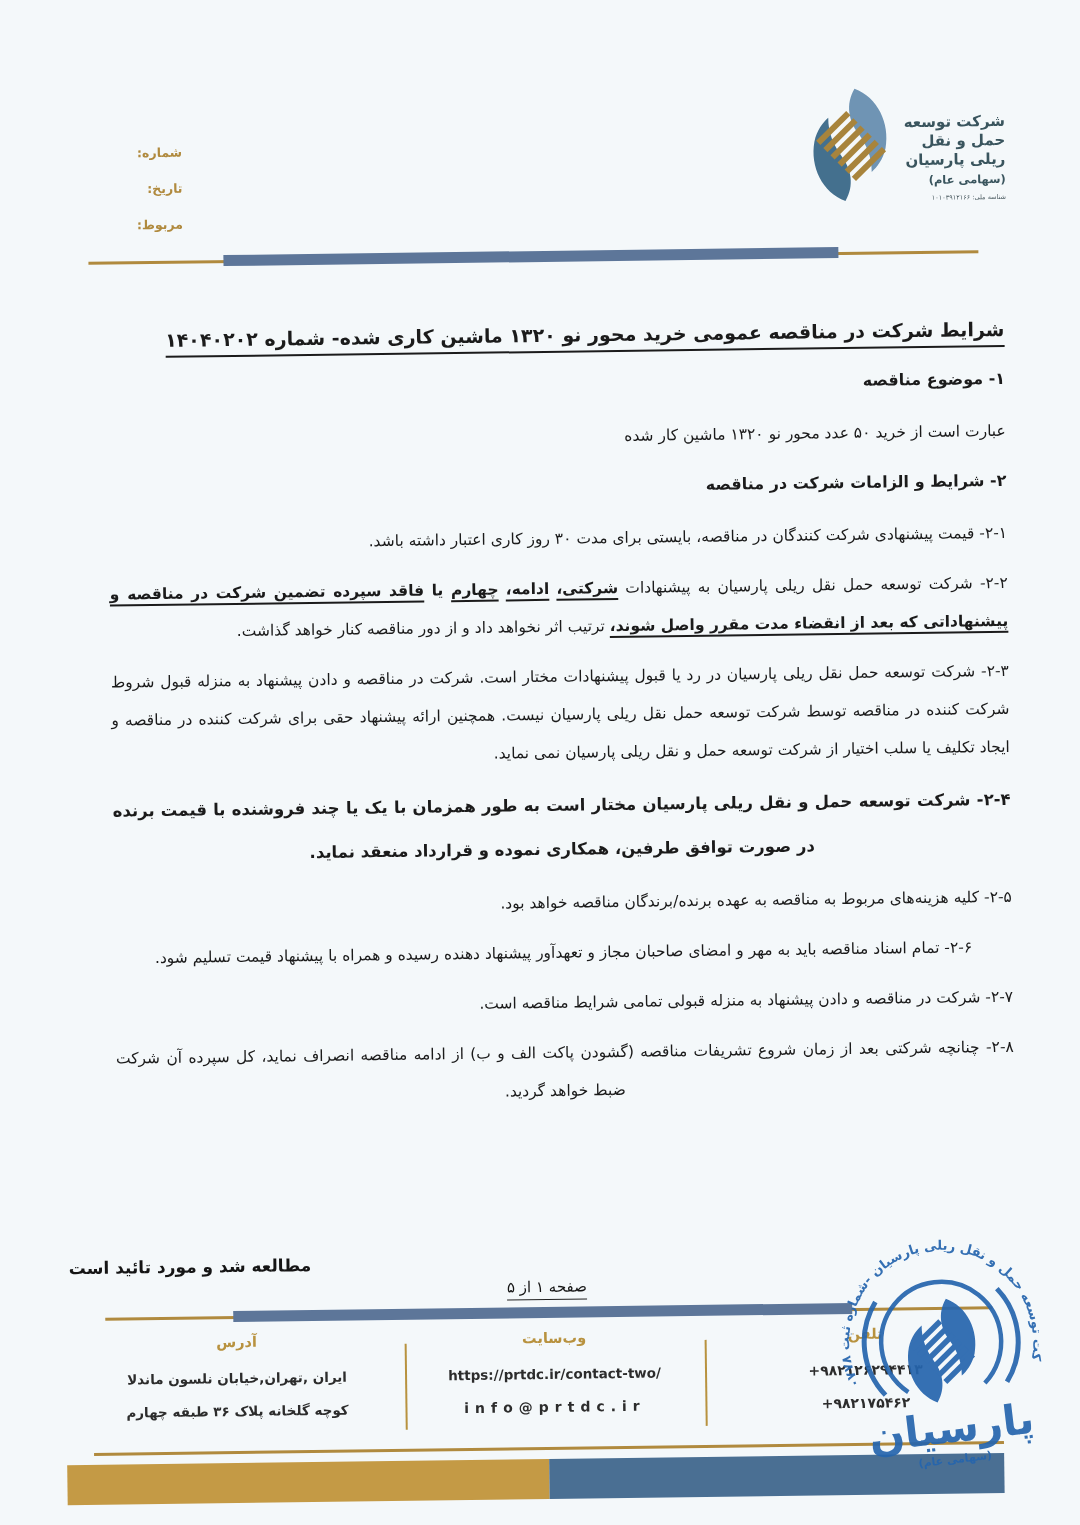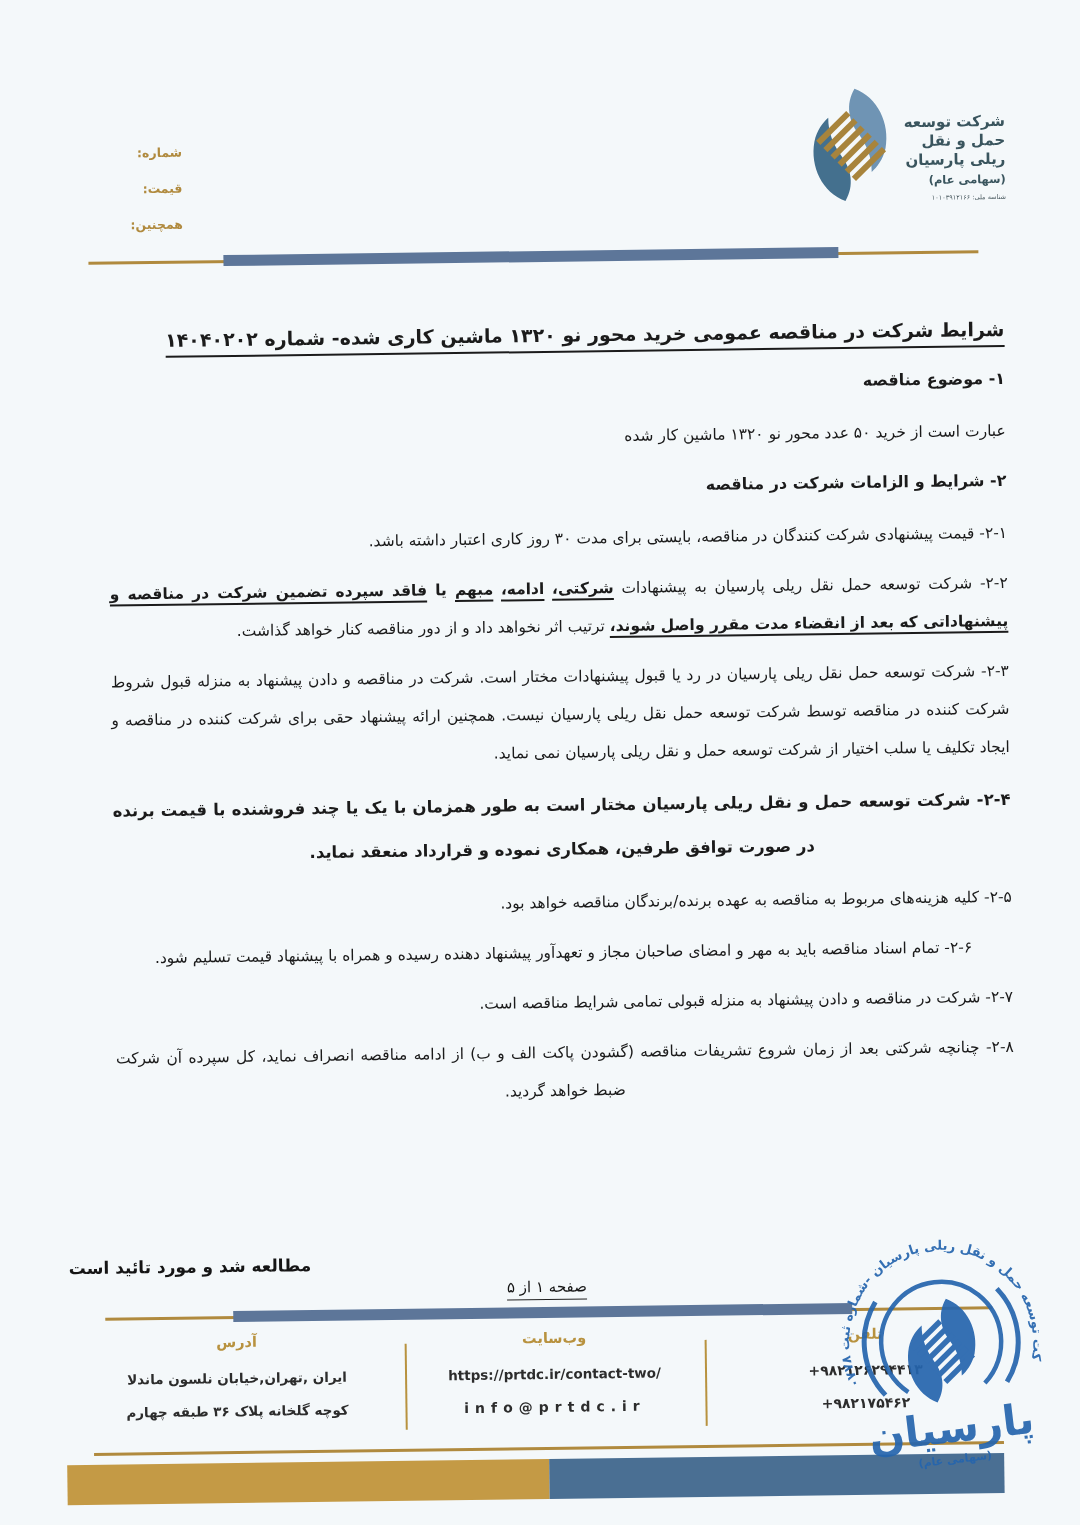--- a/index.html
+++ b/index.html
@@ -48,22 +48,22 @@
   .stamp{position:absolute;left:826px;top:1243px;width:218px;height:236px;
     transform:rotate(-6deg);opacity:.92;}
 </style>
 </head>
 <body>
 
 <div class="page">
 
   <div class="ref-labels">
     <div>شماره:</div>
-    <div>قیمت:</div>
-    <div>همچنین:</div>
+    <div>تاریخ:</div>
+    <div>مربوط:</div>
   </div>
 
   <div class="brand">
     <svg width="92" height="118" viewBox="0 0 100 124">
       <g transform="rotate(-6 50 62)">
         <path d="M62 2 C86 14 96 44 88 70 C84 82 76 90 70 94 C72 78 68 64 60 50 C52 36 50 18 62 2 Z" fill="#6f94b4"></path>
         <path d="M38 122 C14 110 4 80 12 54 C16 42 24 34 30 30 C28 46 32 60 40 74 C48 88 50 106 38 122 Z" fill="#44708e"></path>
         <g fill="#a8843c" transform="rotate(-38 50 62)">
           <rect x="27" y="33" width="46" height="6.5"></rect>
           <rect x="27" y="44" width="46" height="6.5"></rect>
@@ -85,21 +85,21 @@
 
   <div class="gold-rule" style="left:95px;width:890px;top:256px;"></div>
   <div class="blue-bar" style="left:230px;width:615px;top:251px;"></div>
 
   <div class="doc-body">
     <p class="doc-title"><span>شرایط شرکت در مناقصه عمومی خرید محور نو ۱۳۲۰ ماشین کاری شده- شماره ۱۴۰۴۰۲۰۲</span></p>
     <p class="h">۱- موضوع مناقصه</p>
     <p>عبارت است از خرید ۵۰ عدد محور نو ۱۳۲۰ ماشین کار شده</p>
     <p class="h">۲- شرایط و الزامات شرکت در مناقصه</p>
     <p>۲-۱- قیمت پیشنهادی شرکت کنندگان در مناقصه، بایستی برای مدت ۳۰ روز کاری اعتبار داشته باشد.</p>
-    <p><span>۲-۲- شرکت توسعه حمل  نقل ریلی پارسیان به پیشنهادات </span><span class="b u">شرکتی،</span><span> </span><span class="b u">ادامه،</span><span> </span><span class="b u">مبهم</span><span class="b"> یا </span><span class="b u">فاقد سپرده تضمین شرکت در مناقصه و پیشنهاداتی که بعد از انقضاء مدت مقرر واصل شوند،</span><span> ترتیب اثر نخواهد داد و از دور مناقصه کنار خواهد گذاشت.</span></p>
+    <p><span>۲-۲- شرکت توسعه حمل  نقل ریلی پارسیان به پیشنهادات </span><span class="b u">شرکتی،</span><span> </span><span class="b u">ادامه،</span><span> </span><span class="b u">چهارم</span><span class="b"> یا </span><span class="b u">فاقد سپرده تضمین شرکت در مناقصه و پیشنهاداتی که بعد از انقضاء مدت مقرر واصل شوند،</span><span> ترتیب اثر نخواهد داد و از دور مناقصه کنار خواهد گذاشت.</span></p>
     <p>۲-۳- شرکت توسعه حمل  نقل ریلی پارسیان در رد یا قبول پیشنهادات مختار است. شرکت در مناقصه و دادن پیشنهاد به منزله قبول شروط شرکت کننده در مناقصه توسط شرکت توسعه حمل  نقل ریلی پارسیان نیست. همچنین ارائه پیشنهاد حقی برای شرکت کننده در مناقصه و ایجاد تکلیف یا سلب اختیار از شرکت توسعه حمل و نقل ریلی پارسیان نمی نماید.</p>
     <p class="bold-par">۲-۴- شرکت توسعه حمل و نقل ریلی پارسیان مختار است به طور همزمان با یک یا چند فروشنده با قیمت برنده در صورت توافق طرفین، همکاری نموده و قرارداد منعقد نماید.</p>
     <p>۲-۵- کلیه هزینه‌های مربوط به مناقصه به عهده برنده/برندگان مناقصه خواهد بود.</p>
     <p class="last-center">۲-۶- تمام اسناد مناقصه باید به مهر و امضای صاحبان مجاز و تعهدآور پیشنهاد دهنده رسیده و همراه با پیشنهاد قیمت تسلیم شود.</p>
     <p>۲-۷- شرکت در مناقصه و دادن پیشنهاد به منزله قبولی تمامی شرایط مناقصه است.</p>
     <p class="last-center">۲-۸- چنانچه شرکتی بعد از زمان شروع تشریفات مناقصه (گشودن پاکت الف و ب) از ادامه مناقصه انصراف نماید، کل سپرده آن شرکت ضبط خواهد گردید.</p>
   </div>
 
   <div class="approval">مطالعه شد و مورد تائید است</div>
   <div class="pagenum"><span>صفحه ۱ از ۵</span></div>

